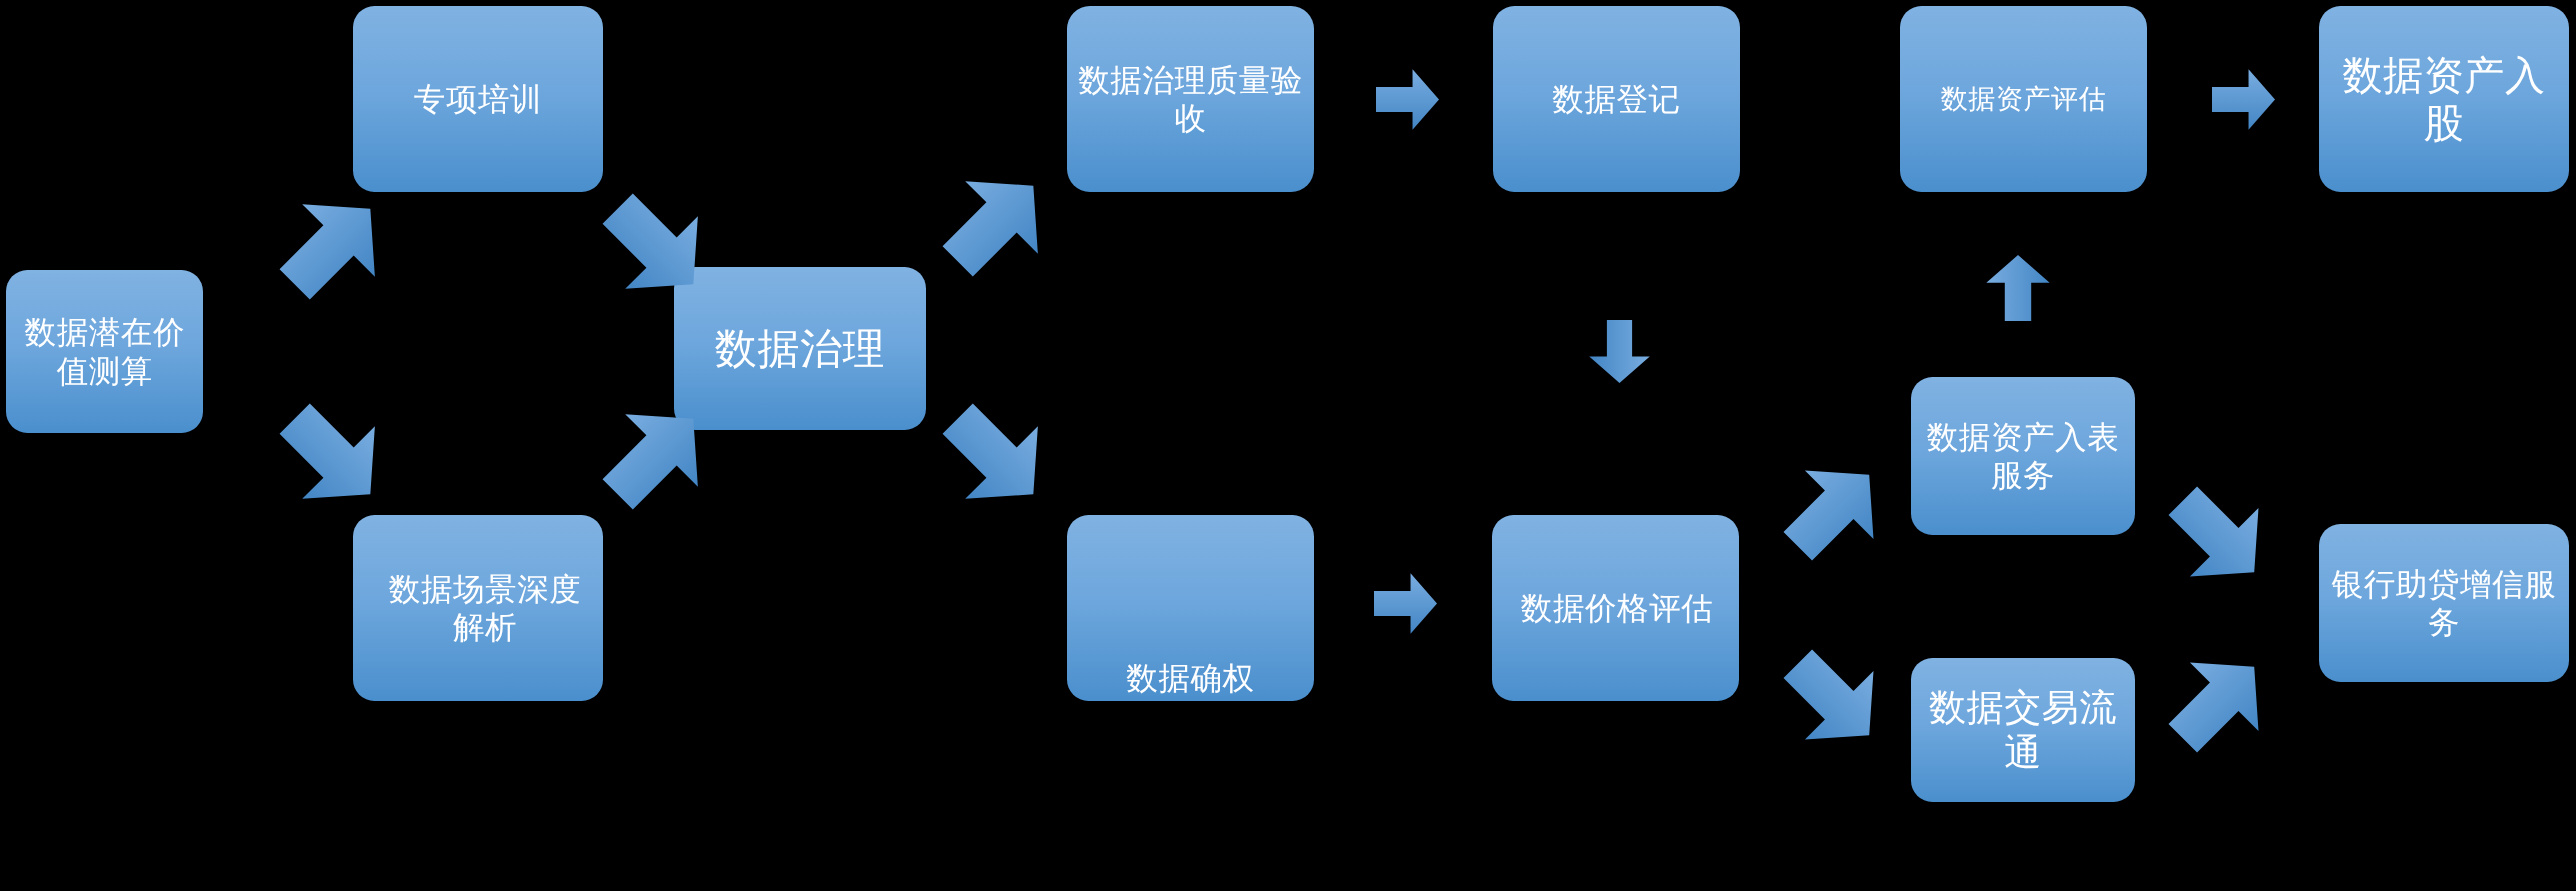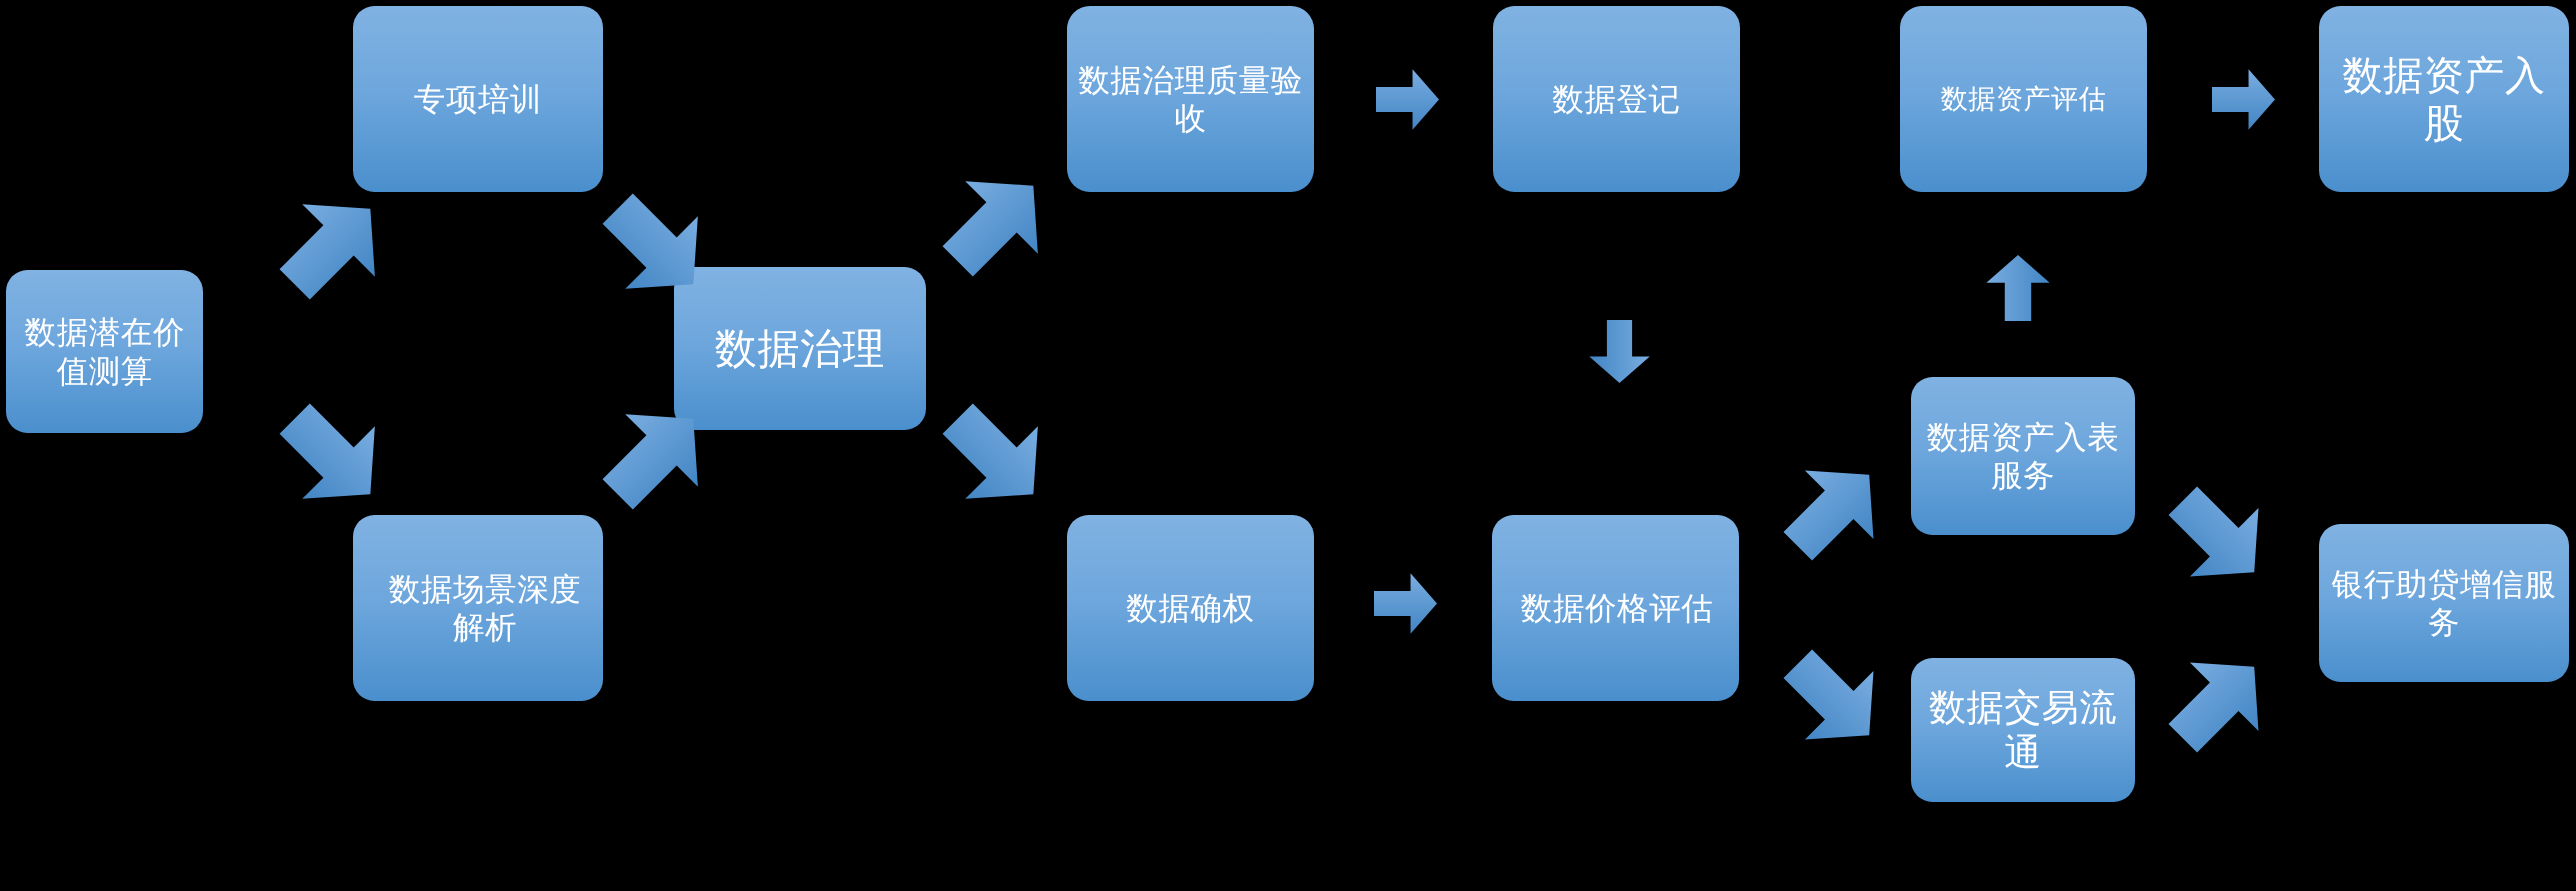--- a/index.html
+++ b/index.html
@@ -45,21 +45,21 @@
     </div>
     <div class="node" style="left: 674px; top: 267px; width: 252px; height: 163px; font-size: 42px;">
       <span class="lbl">数据治理</span>
     </div>
     <div class="node" style="left: 1067px; top: 6.3px; width: 247px; height: 186px; font-size: 31.5px; border-radius: 23px;">
       <span class="lbl">数据治理质量验收</span>
     </div>
     <div class="node" style="left: 1493px; top: 6.3px; width: 247px; height: 186px; font-size: 31.5px; justify-content: center;">
       <span class="lbl">数据登记</span>
     </div>
-    <div class="node" style="left: 1067px; top: 515px; width: 247px; height: 186px; font-size: 31.5px;">
+    <div class="node" style="left: 1067px; top: 515px; width: 247px; height: 186px; font-size: 31.5px; align-items: flex-end;">
       <span class="lbl">数据确权</span>
     </div>
     <div class="node" style="left: 1492px; top: 515px; width: 247px; height: 186px; font-size: 31.5px; padding-left: 12px;">
       <span class="lbl">数据价格评估</span>
     </div>
     <div class="node" style="left: 1900px; top: 6.3px; width: 247px; height: 186px; font-size: 27px;">
       <span class="lbl">数据资产评估</span>
     </div>
     <div class="node" style="left: 2319px; top: 6.3px; width: 250px; height: 186px; font-size: 40px;">
       <span class="lbl">数据资产入股</span>

